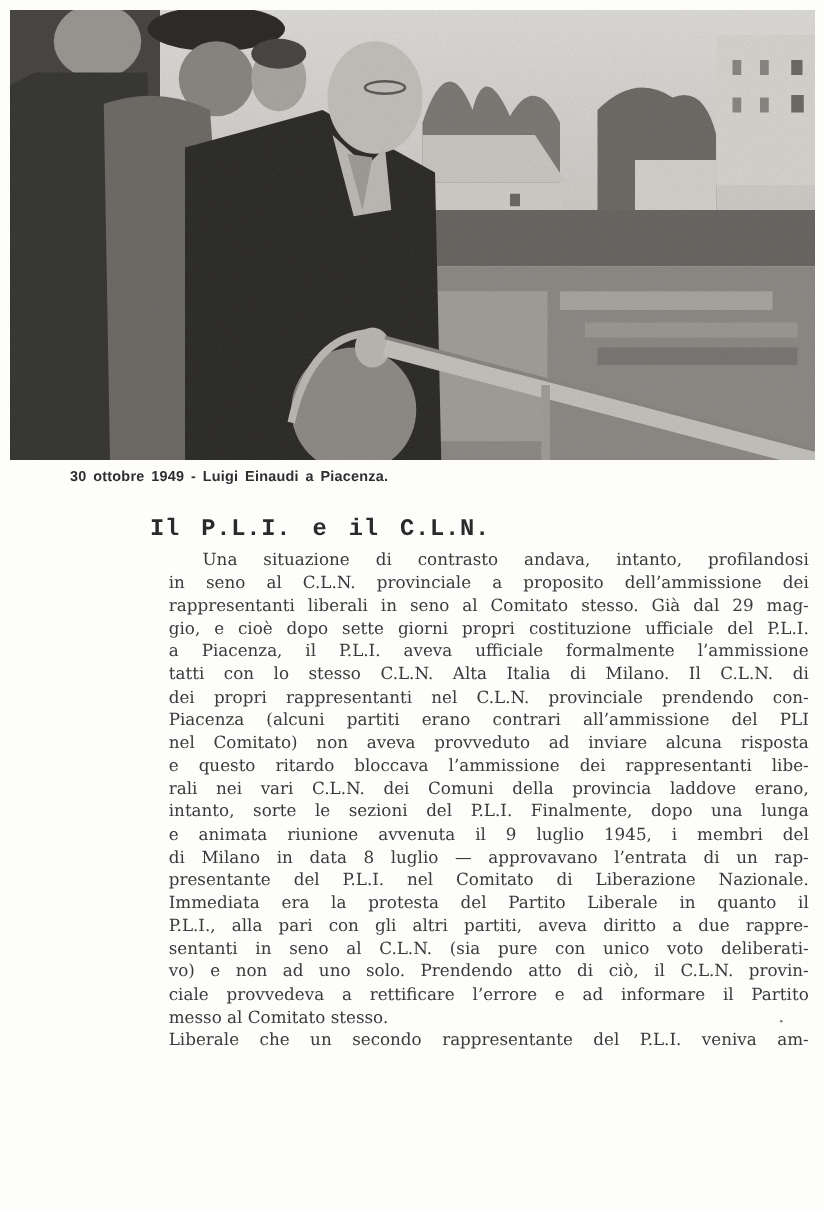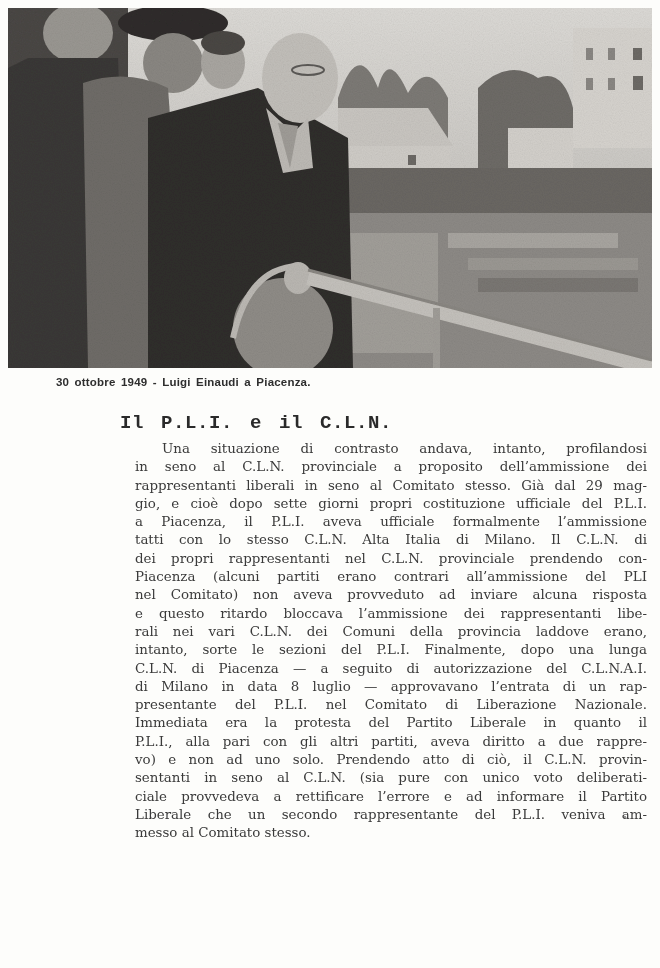--- a/index.html
+++ b/index.html
@@ -163,25 +163,25 @@
   <span class="line">rappresentanti liberali in seno al Comitato stesso. Già dal 29 mag-</span>
   <span class="line">gio, e cioè dopo sette giorni propri costituzione ufficiale del P.L.I.</span>
   <span class="line">a Piacenza, il P.L.I. aveva ufficiale formalmente l’ammissione</span>
   <span class="line">tatti con lo stesso C.L.N. Alta Italia di Milano. Il C.L.N. di</span>
   <span class="line">dei propri rappresentanti nel C.L.N. provinciale prendendo con-</span>
   <span class="line">Piacenza (alcuni partiti erano contrari all’ammissione del PLI</span>
   <span class="line">nel Comitato) non aveva provveduto ad inviare alcuna risposta</span>
   <span class="line">e questo ritardo bloccava l’ammissione dei rappresentanti libe-</span>
   <span class="line">rali nei vari C.L.N. dei Comuni della provincia laddove erano,</span>
   <span class="line">intanto, sorte le sezioni del P.L.I. Finalmente, dopo una lunga</span>
-  <span class="line">C.L.N. di Piacenza — a seguito di autorizzazione del C.L.N.A.I.</span>
+  <span class="line">e animata riunione avvenuta il 9 luglio 1945, i membri del</span>
   <span class="line">di Milano in data 8 luglio — approvavano l’entrata di un rap-</span>
   <span class="line">presentante del P.L.I. nel Comitato di Liberazione Nazionale.</span>
   <span class="line">Immediata era la protesta del Partito Liberale in quanto il</span>
   <span class="line">P.L.I., alla pari con gli altri partiti, aveva diritto a due rappre-</span>
+  <span class="line">sentanti in seno al C.L.N. (sia pure con unico voto deliberati-</span>
   <span class="line">vo) e non ad uno solo. Prendendo atto di ciò, il C.L.N. provin-</span>
-  <span class="line">sentanti in seno al C.L.N. (sia pure con unico voto deliberati-</span>
   <span class="line">ciale provvedeva a rettificare l’errore e ad informare il Partito</span>
+  <span class="line last">messo al Comitato stesso.</span>
   <span class="line">Liberale che un secondo rappresentante del P.L.I. veniva am-</span>
-  <span class="line last">messo al Comitato stesso.</span>
 </div>
 
 <div class="speck"></div>
 
 </body></html>

